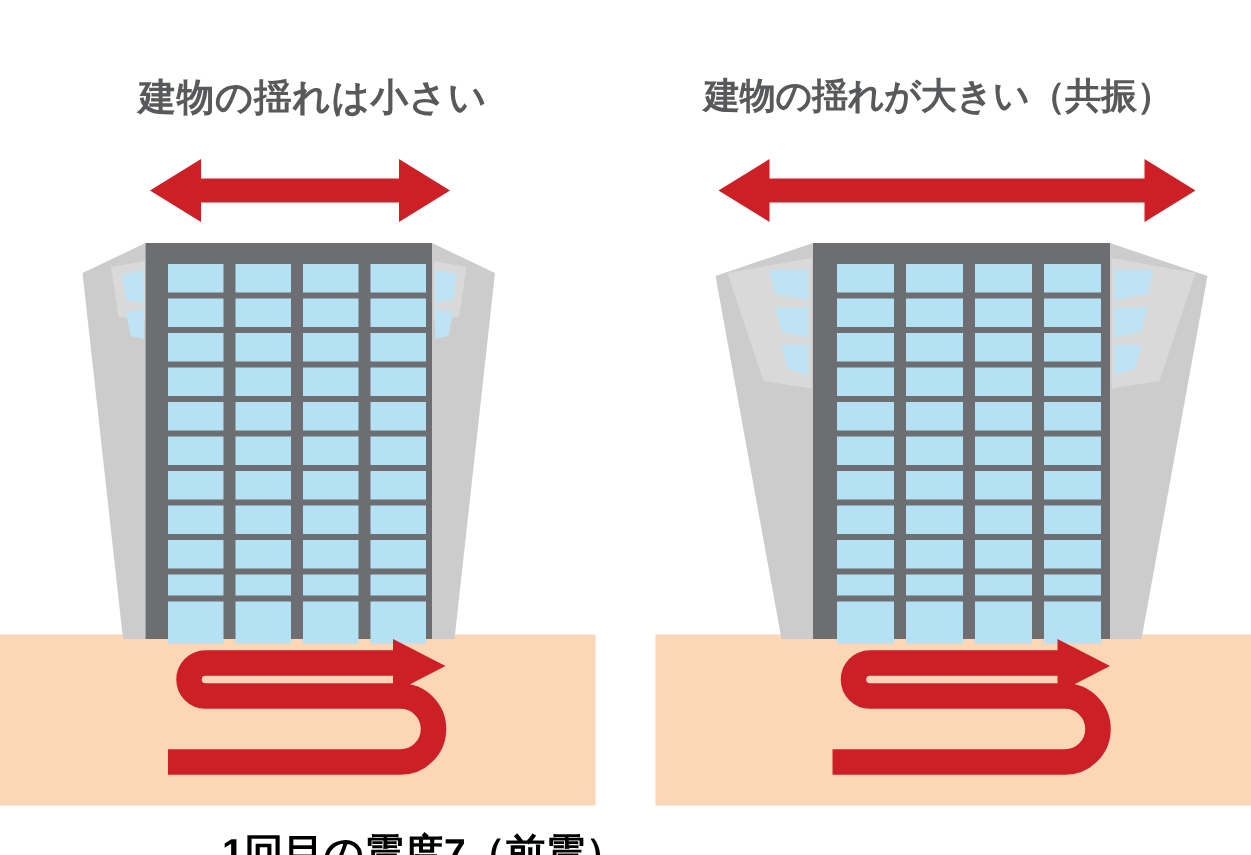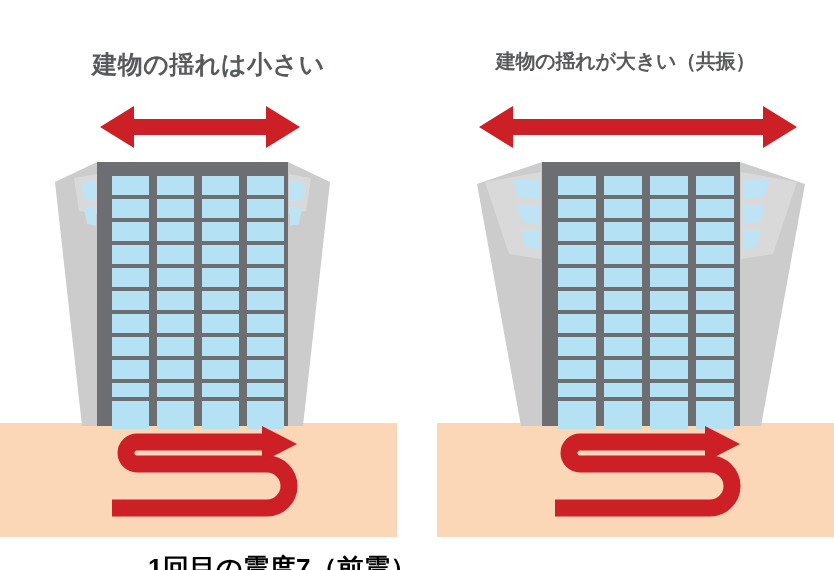--- a/index.html
+++ b/index.html
@@ -40,21 +40,21 @@
     left: 0;
     width: 417px;
     text-align: center;
     font-size: 25px;
     font-weight: 700;
     color: #58595b;
     letter-spacing: 0.5px;
     white-space: nowrap;
   }
   .panel.right .headline {
-    font-size: 20px;
+    font-size: 24px;
     letter-spacing: -0.2px;
     text-align: center;
   }
 
   
   .sway-arrow {
     position: absolute;
     top: 71px;
     height: 48px;
   }

